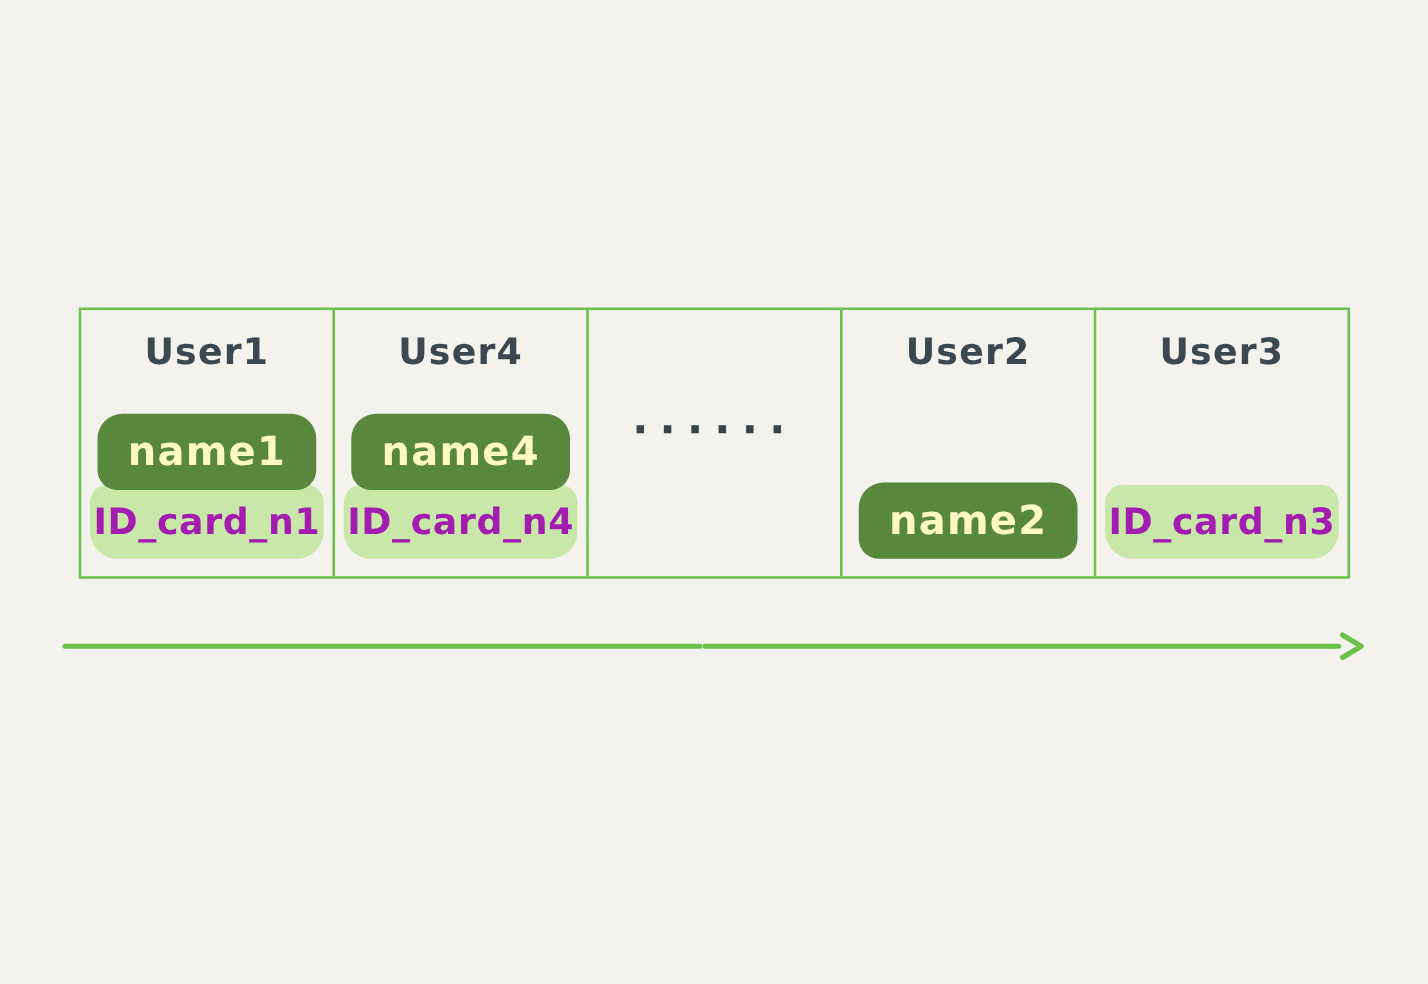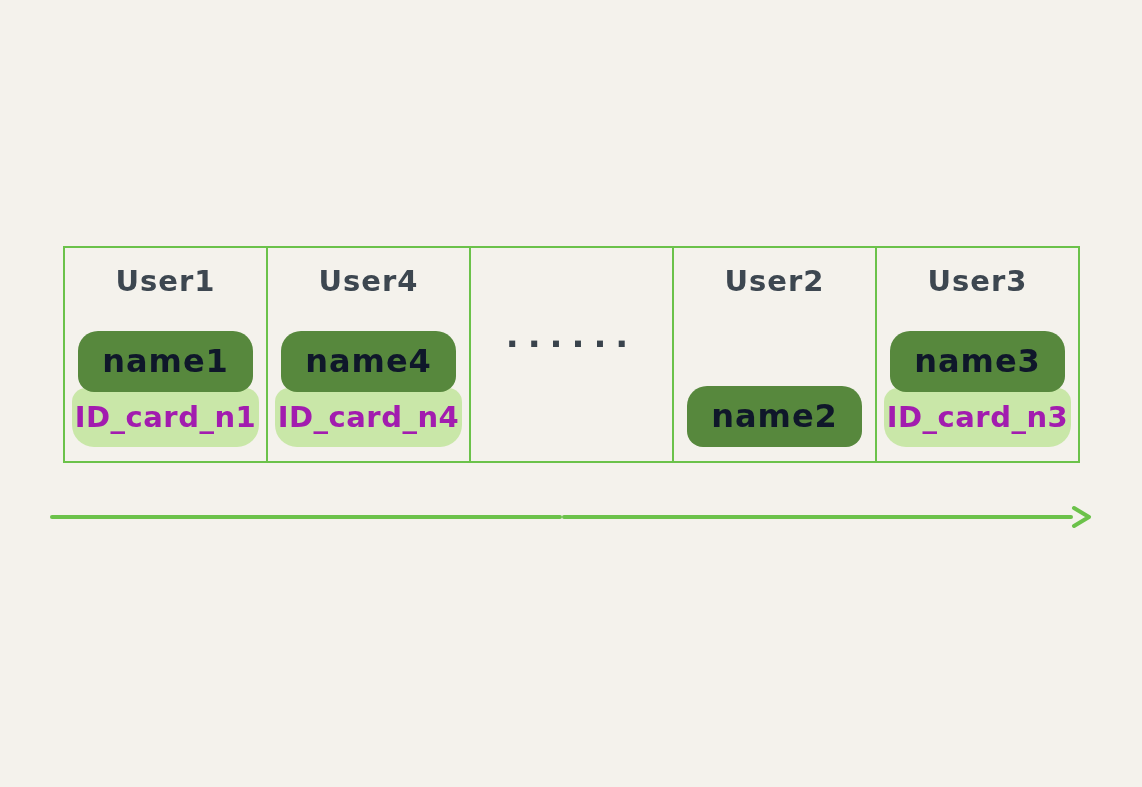--- a/index.html
+++ b/index.html
@@ -55,21 +55,21 @@
     display: flex;
     flex-direction: column;
     align-items: center;
   }
 
   .badge-name {
     width: calc(100% - 26px);
     height: 61px;
     line-height: 61px;
     background: #57883d;
-    color: #0f172a;
+    color: #fef9c3;
     border-radius: 20px 20px 16px 16px;
     font-size: 32px;
     font-weight: 700;
     text-align: center;
     letter-spacing: 1px;
     z-index: 1;
   }
 
   .badge-id {
     width: calc(100% - 14px);
@@ -161,21 +161,20 @@
     <div class="cell">
       <div class="cell-title">User2</div>
       <div class="badge-stack">
         <div class="badge-name">name2</div>
       </div>
     </div>
 
     <div class="cell">
       <div class="cell-title">User3</div>
       <div class="badge-stack">
-        <div class="badge-name">name3</div>
         <div class="badge-id">ID_card_n3</div>
       </div>
     </div>
 
   </div>
 
   <div class="increase-arrow">
     <div class="arrow-line"></div>
     <div class="arrow-line"></div>
     <svg class="arrow-head" viewBox="0 0 24 26">

